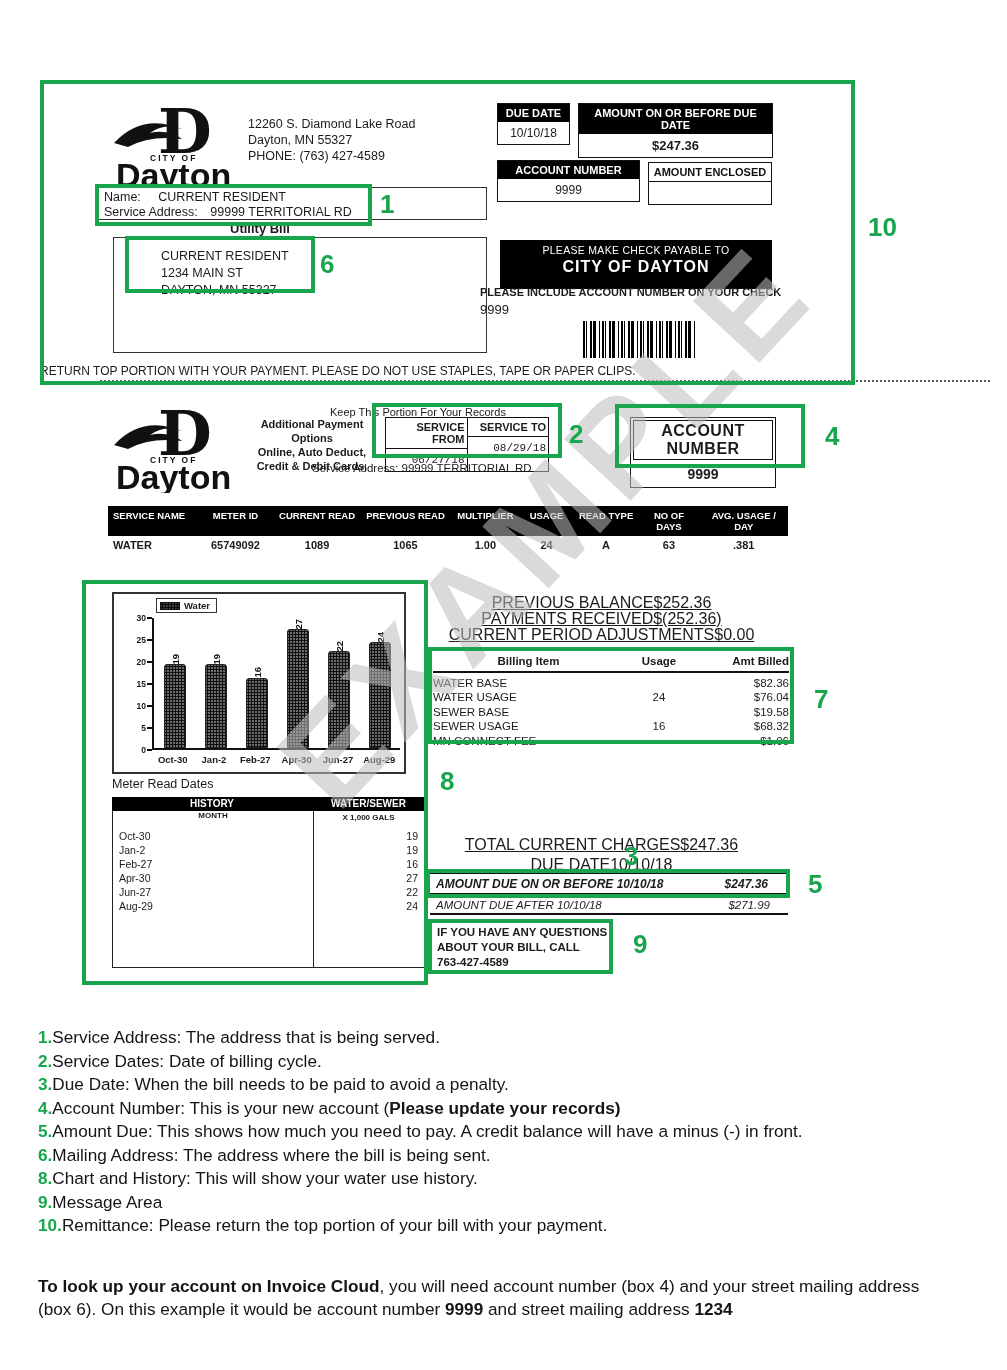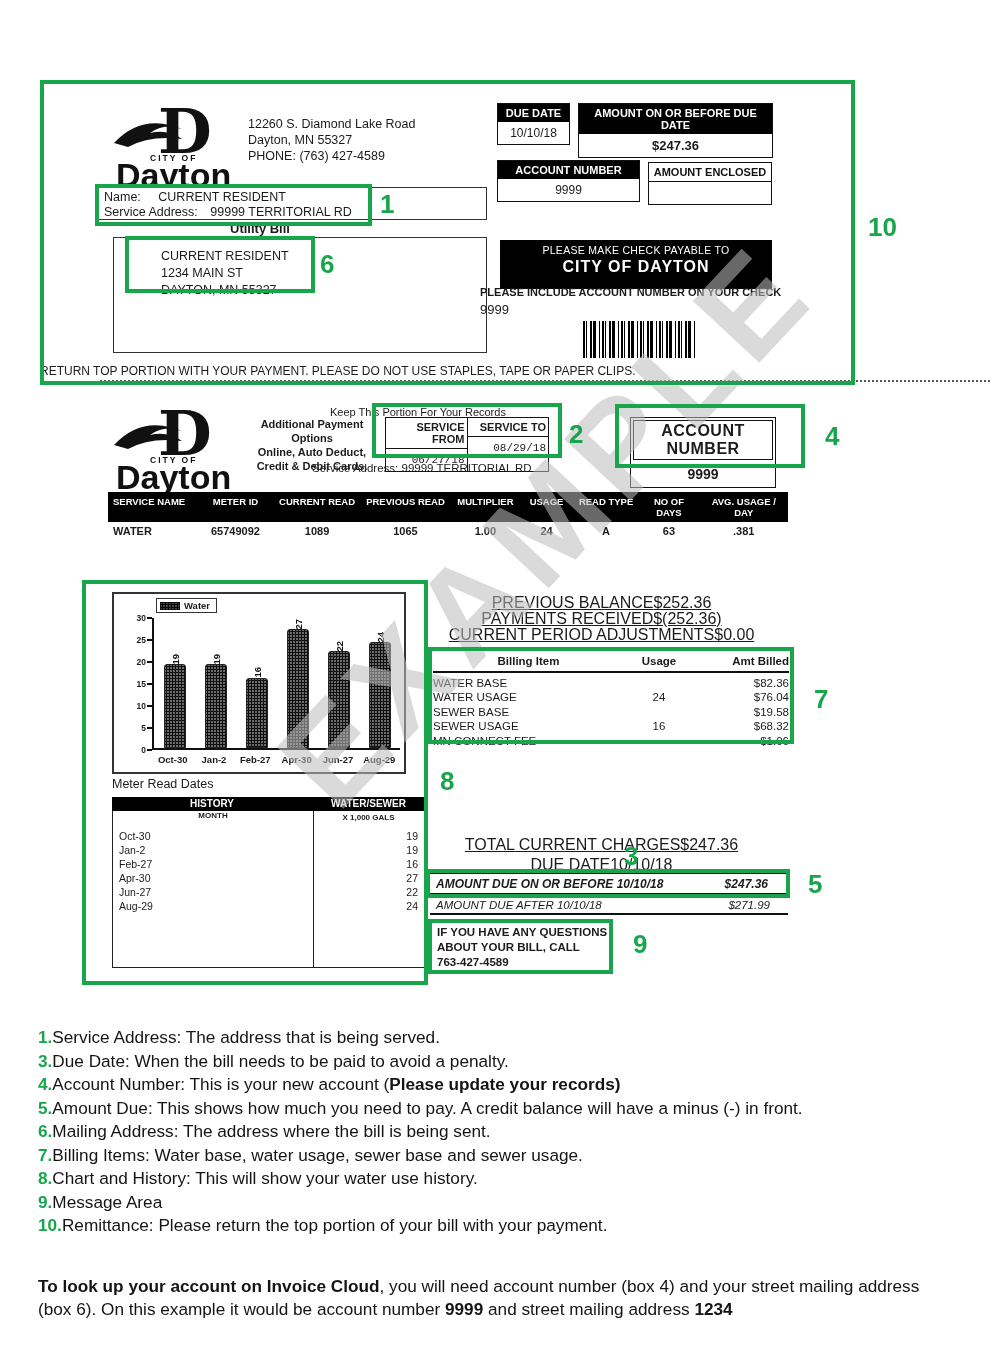--- a/index.html
+++ b/index.html
@@ -58,21 +58,21 @@
   .svc-col .h{font-weight:bold;font-size:11px;border-bottom:1px solid #111;padding:3px 2px;}
   .svc-col .v{font-size:11px;padding:5px 2px;font-family:Liberation Mono, monospace;}
 
   .acct-box{border:1px solid #111;background:#fff;z-index:1;}
   .acct-box .h{font-weight:bold;font-size:16px;text-align:center;border:1px solid #111;margin:2px;padding:1px 2px;letter-spacing:.5px;}
   .acct-box .v{font-weight:bold;font-size:14px;text-align:center;padding:4px 0 5px;}
 
   .payopts{font-weight:bold;font-size:11px;line-height:14px;text-align:center;z-index:1;}
 
   
-  .meter{z-index:1;}
+  .meter{z-index:1;margin-top:14px;}
   .meter .mrow{display:grid;grid-template-columns:13% 11.5% 12.5% 13.5% 10% 8% 9.5% 9% 13%;}
   .meter .mh{background:#000;color:#fff;font-weight:bold;font-size:9.5px;padding:4px 2px;text-align:center;}
   .meter .mh:first-child{text-align:left;padding-left:5px;}
   .meter .mc{font-weight:bold;font-size:11px;padding:3px 2px;text-align:center;}
   .meter .mc:first-child{text-align:left;padding-left:5px;}
 
   
   .chart-box{border:2px solid #333;background:#fff;z-index:1;}
   .legend{position:absolute;left:42px;top:4px;border:1px solid #333;padding:1px 6px 1px 3px;display:flex;align-items:center;gap:4px;background:#fff;}
   .legend .sw{width:20px;height:8px;background:#444;background-image:radial-gradient(rgba(0,0,0,.9) 1px,transparent 1.2px);background-size:3px 3px;border:1px solid #111;}
@@ -445,25 +445,25 @@
   <div class="glabel" style="left:624px;top:843px;">3</div>
 
   <div class="gbox" style="left:426px;top:869px;width:364px;height:29px;"></div>
   <div class="glabel" style="left:808px;top:871px;">5</div>
 
   <div class="gbox" style="left:428px;top:919px;width:185px;height:55px;"></div>
   <div class="glabel" style="left:633px;top:931px;">9</div>
 
   <div class="abs notes" style="left:38px;top:1026px;width:910px;" id="notes-list">
       <div><span class="num">1.</span><span>Service Address: The address that is being served.</span></div>
+      <div><span class="num">2.</span><span>Service Dates: Date of billing cycle.</span></div>
       <div><span class="num">3.</span><span>Due Date: When the bill needs to be paid to avoid a penalty.</span></div>
       <div><span class="num">4.</span><span>Account Number: This is your new account (</span><span class="bold">Please update your records)</span></div>
       <div><span class="num">5.</span><span>Amount Due: This shows how much you need to pay. A credit balance will have a minus (-) in front.</span></div>
       <div><span class="num">6.</span><span>Mailing Address: The address where the bill is being sent.</span></div>
-      <div><span class="num">7.</span><span>Billing Items: Water base, water usage, sewer base and sewer usage.</span></div>
       <div><span class="num">8.</span><span>Chart and History: This will show your water use history.</span></div>
       <div><span class="num">9.</span><span>Message Area</span></div>
       <div><span class="num">10.</span><span>Remittance: Please return the top portion of your bill with your payment.</span></div>
     </div>
 
   <div class="abs footer-par" style="left:38px;top:1275px;width:910px;" id="footer-par"><span class="bold">To look up your account on Invoice Cloud</span><span>, you will need account number (box 4) and your street mailing address (box 6). On this example it would be account number </span><span class="bold">9999</span><span> and street mailing address </span><span class="bold">1234</span></div>
 
 </div>
 
 </body></html>

